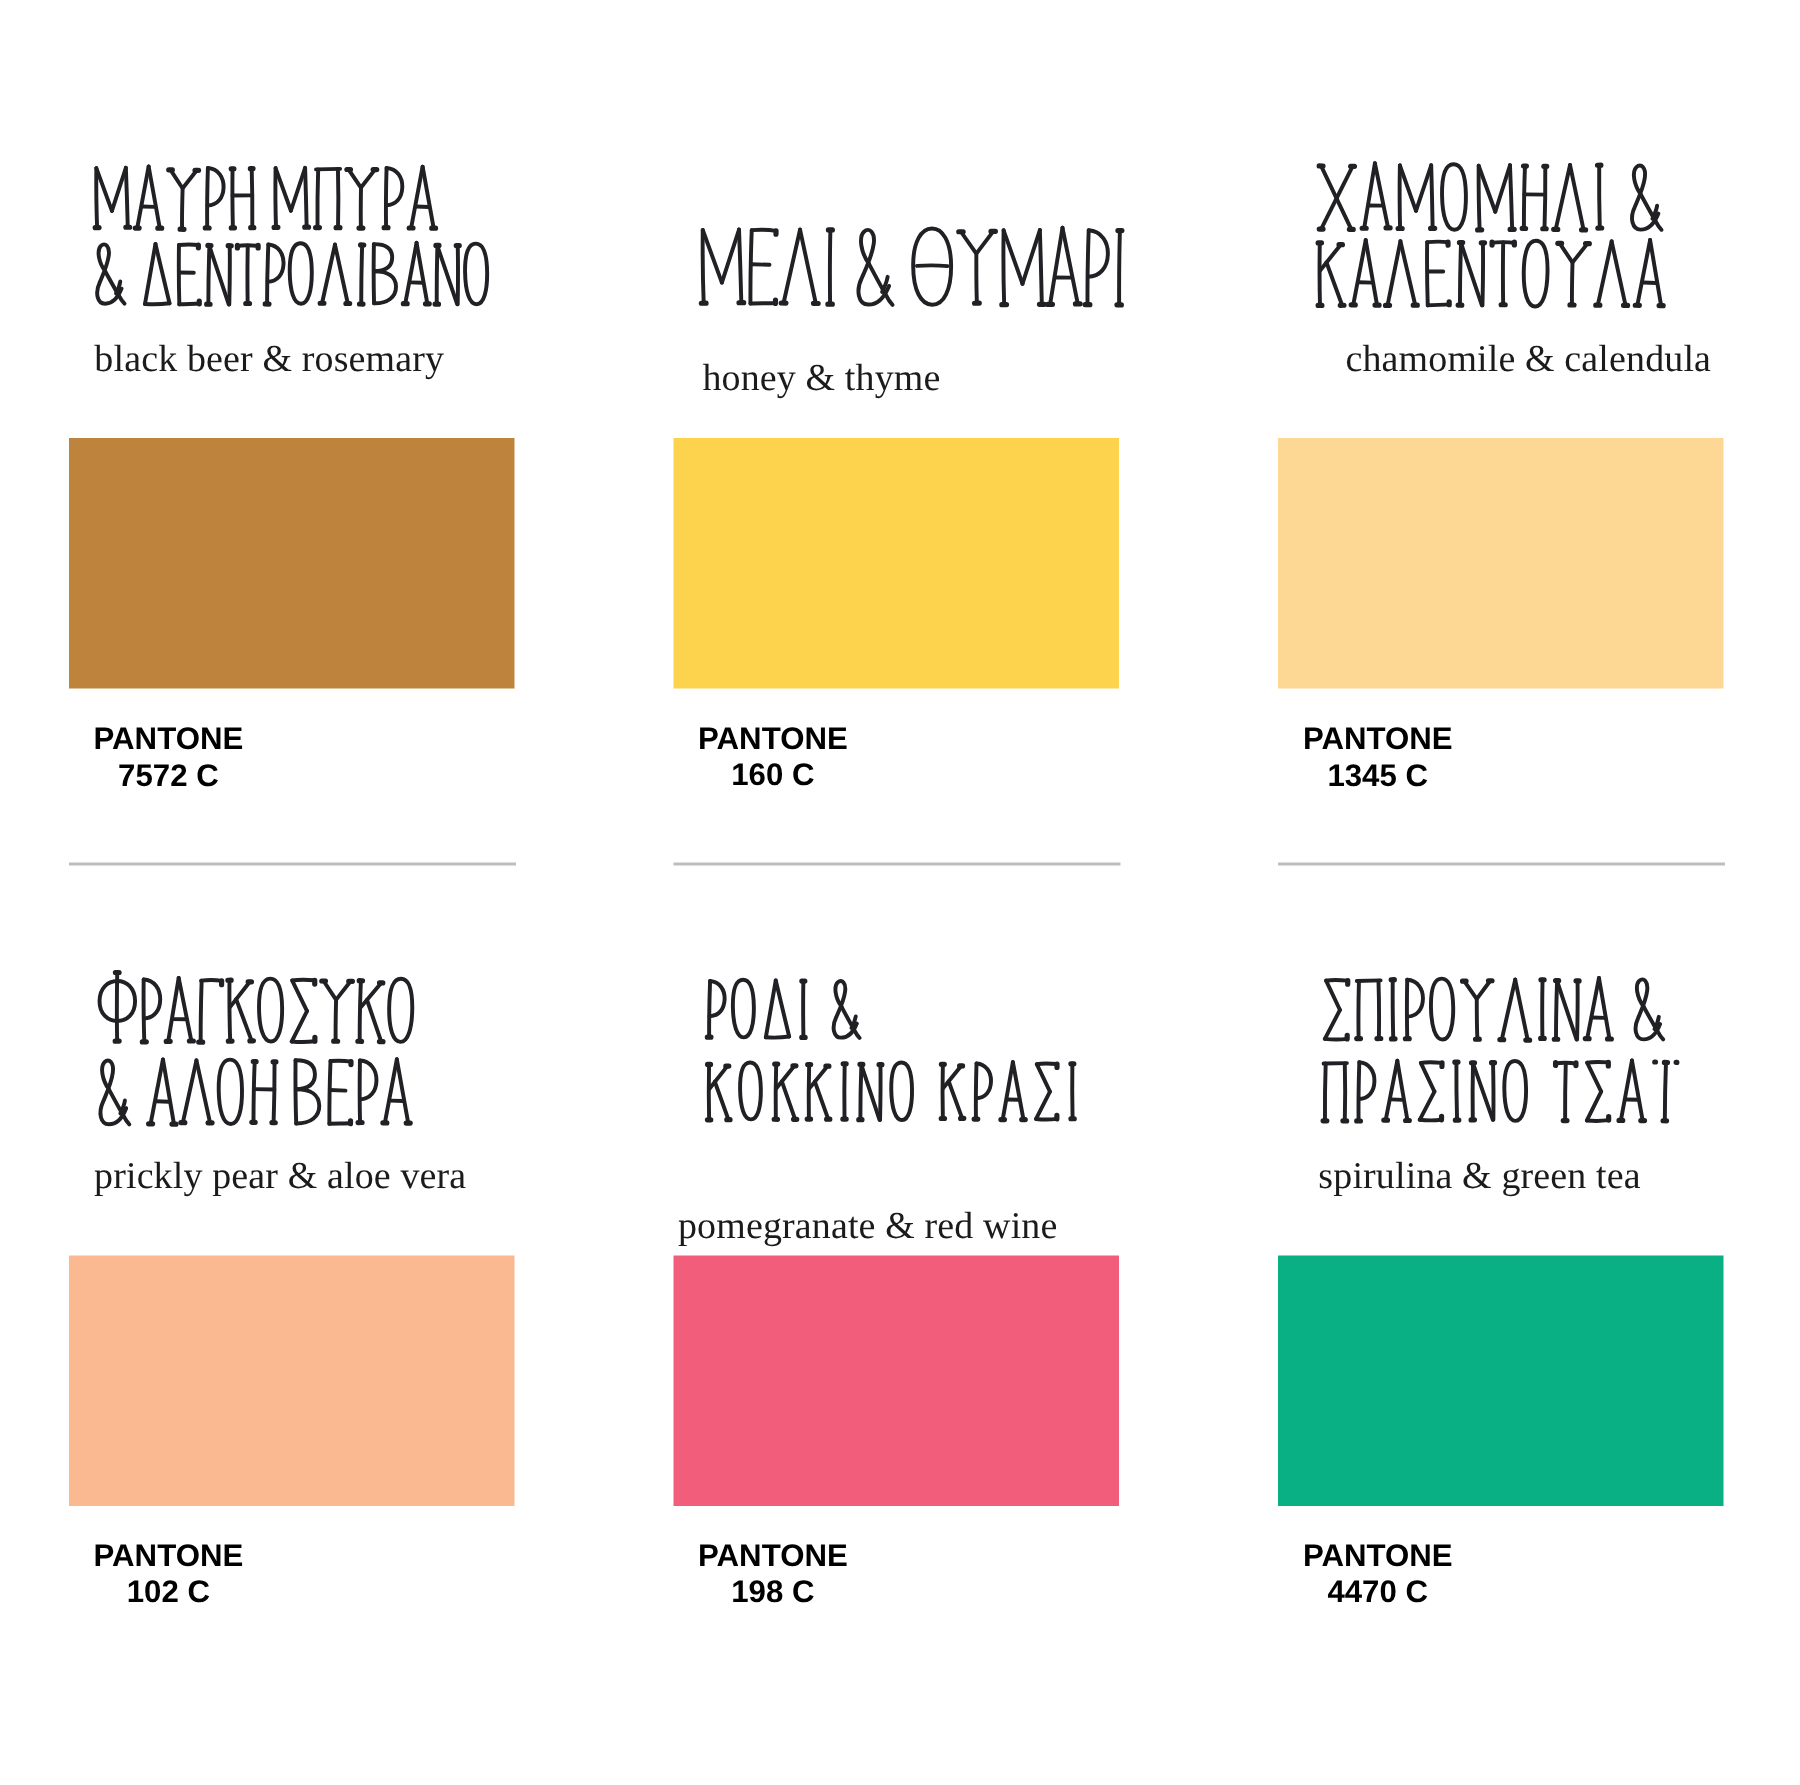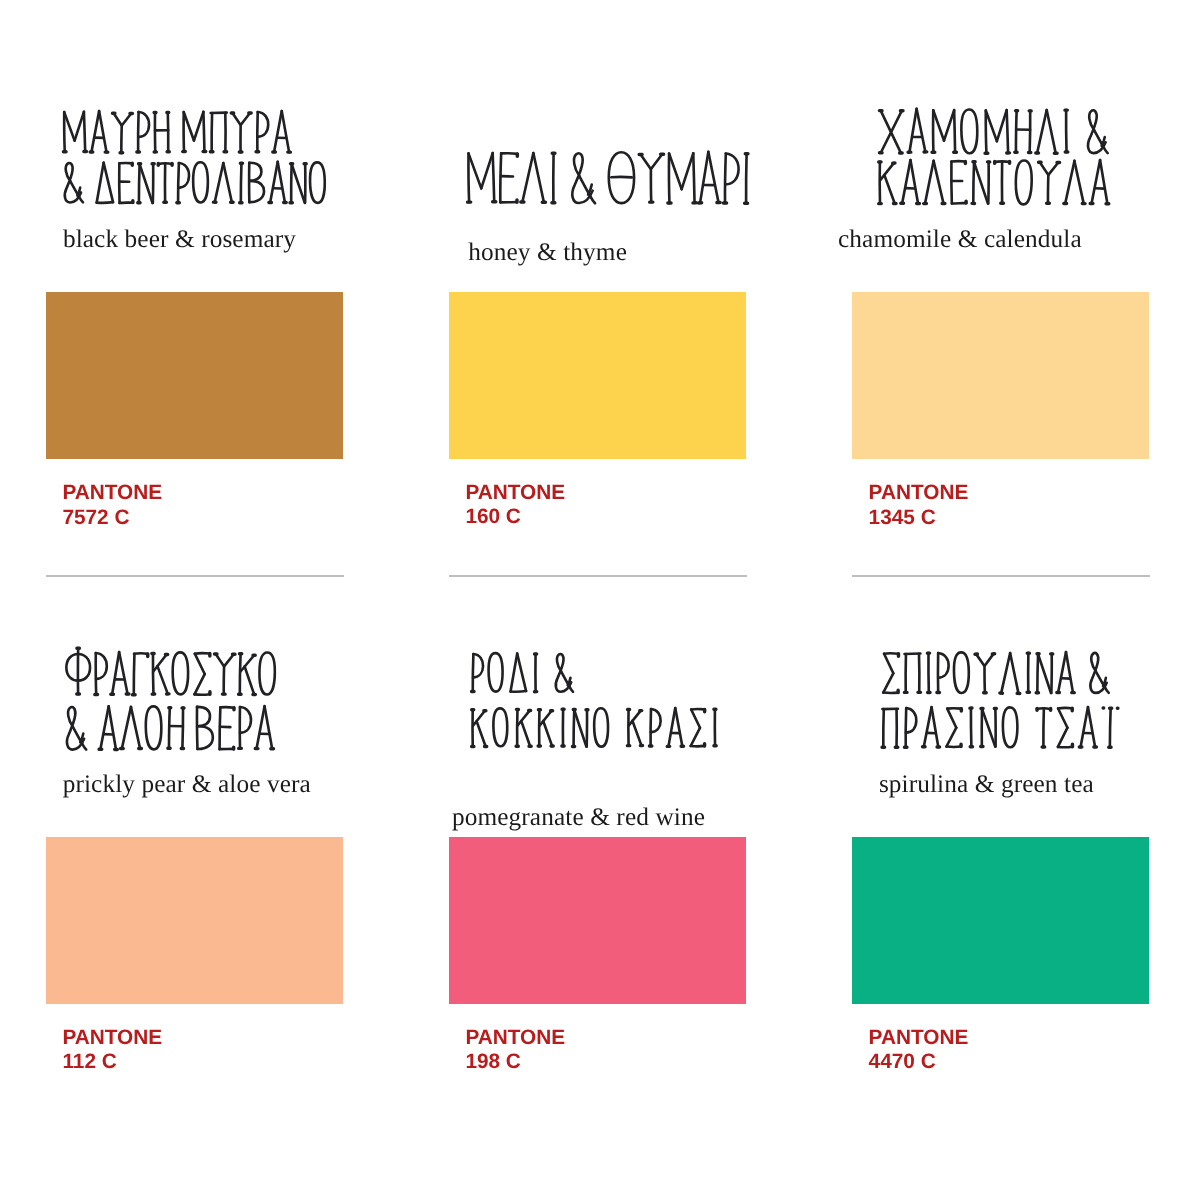--- a/index.html
+++ b/index.html
@@ -1,29 +1,29 @@
 <!DOCTYPE html>
 <html><head>
 <meta charset="utf-8">
 <title>Pantone palette</title>
 <style>
   html,body{margin:0;padding:0;}
   body{width:1200px;height:1190px;background:#ffffff;
        font-family:"Liberation Sans",sans-serif;overflow:hidden;
        -webkit-font-smoothing:antialiased;
        text-rendering:geometricPrecision;}
-  .page{position:relative;width:1062px;height:1190px;background:#ffffff;}
+  .page{position:relative;width:1062px;height:1190px;background:#ffffff;text-align:center;}
   .cell{position:static;display:contents;}
   .title{position:absolute;left:0;top:0;}
   .title svg{display:block;overflow:visible;}
   .subtitle{position:absolute;font-family:"Liberation Serif","DejaVu Serif",serif;
             font-size:25.3px;color:#1b1b1b;white-space:nowrap;letter-spacing:0.1px;}
   .swatch{position:absolute;width:297px;height:167px;}
   .pantone{position:absolute;font-family:"Liberation Sans","DejaVu Sans",sans-serif;
-           font-weight:bold;font-size:20.8px;color:#b91c1c;line-height:24.4px;white-space:nowrap;}
+           font-weight:bold;font-size:20.8px;color:#000000;line-height:24.4px;white-space:nowrap;}
   .divider{position:absolute;height:1.5px;background:#bcbec0;width:298px;}
 </style>
 </head>
 <body style="background-color: rgb(255, 255, 255);">
 
 <div class="page">
   <section class="cell">
       <div class="title" style="left: 53.02px; top: 100.6px;">
         <svg width="248.2" height="61.2" viewBox="-10 -10 248.2 61.2" role="img" aria-label="ΜΑΥΡΗ ΜΠΥΡΑ">
           <g transform="translate(0.00,-0.12) rotate(-0.75,0,41.2) scale(0.4120,0.4093)" fill="none" stroke="#212125" stroke-width="6.36" stroke-linecap="round" stroke-linejoin="round">
@@ -404,21 +404,21 @@
           </g>
           <g transform="translate(212.03,-0.14) rotate(0.91,0,43.5) scale(0.4350,0.4363)" fill="none" stroke="#212125" stroke-width="6.02" stroke-linecap="round" stroke-linejoin="round">
             <path d="M21.5 0 L3.5 100"></path>
             <path d="M21.5 0 L40 100"></path>
             <path d="M11.5 65 L32 65.5"></path>
             <path d="M0.4 100.0 L6.6 100.0" stroke-width="7.95"></path>
             <path d="M36.9 100.0 L43.1 100.0" stroke-width="7.95"></path>
           </g>
         </svg>
       </div>
-      <div class="subtitle" style="left: 838px; top: 224.9px;">chamomile &amp; calendula</div>
+      <div class="subtitle" style="left: 897px; top: 224.9px;">chamomile &amp; calendula</div>
       <div class="swatch" style="left: 852.2px; top: 291.7px; background-color: rgb(253, 216, 148);"></div>
       <div class="pantone" style="left: 868.6px; top: 481.3px;">
         <div>PANTONE</div>
         <div>1345 C</div>
       </div>
       <div class="divider" style="left: 852.2px; top: 575.1px; background-color: rgb(188, 190, 192);"></div>
   </section>
   <section class="cell">
       <div class="title" style="left: 56.15px; top: 642.4px;">
         <svg width="231.5" height="62.3" viewBox="-10 -10 231.5 62.3" role="img" aria-label="ΦΡΑΓΚΟΣΥΚΟ">
@@ -546,21 +546,21 @@
             <path d="M11.5 65 L32 65.5"></path>
             <path d="M0.4 100.0 L6.6 100.0" stroke-width="8.10"></path>
             <path d="M36.9 100.0 L43.1 100.0" stroke-width="8.10"></path>
           </g>
         </svg>
       </div>
       <div class="subtitle" style="left: 62.7px; top: 769.5px;">prickly pear &amp; aloe vera</div>
       <div class="swatch" style="left: 45.8px; top: 836.5px; background-color: rgb(250, 185, 145);"></div>
       <div class="pantone" style="left: 62.4px; top: 1025.6px;">
         <div>PANTONE</div>
-        <div>112 C</div>
+        <div>102 C</div>
       </div>
 
   </section>
   <section class="cell">
       <div class="title" style="left: 461px; top: 643.3px;">
         <svg width="123.6" height="58.4" viewBox="-10 -10 123.6 58.4" role="img" aria-label="ΡΟΔΙ &amp;">
           <g transform="translate(0.00,0.03) rotate(0.71,0,38.4) scale(0.3840,0.3842)" fill="none" stroke="#212125" stroke-width="6.82" stroke-linecap="round" stroke-linejoin="round">
             <path d="M5 2.5 C 4.2 35, 4 70, 4.6 100"></path>
             <path d="M5 2.5 C 22 3.5, 31 18, 30.6 34 C 30.2 51, 21 63, 4.8 63.5"></path>
             <path d="M1.5 100.0 L7.7 100.0" stroke-width="9.01"></path>

